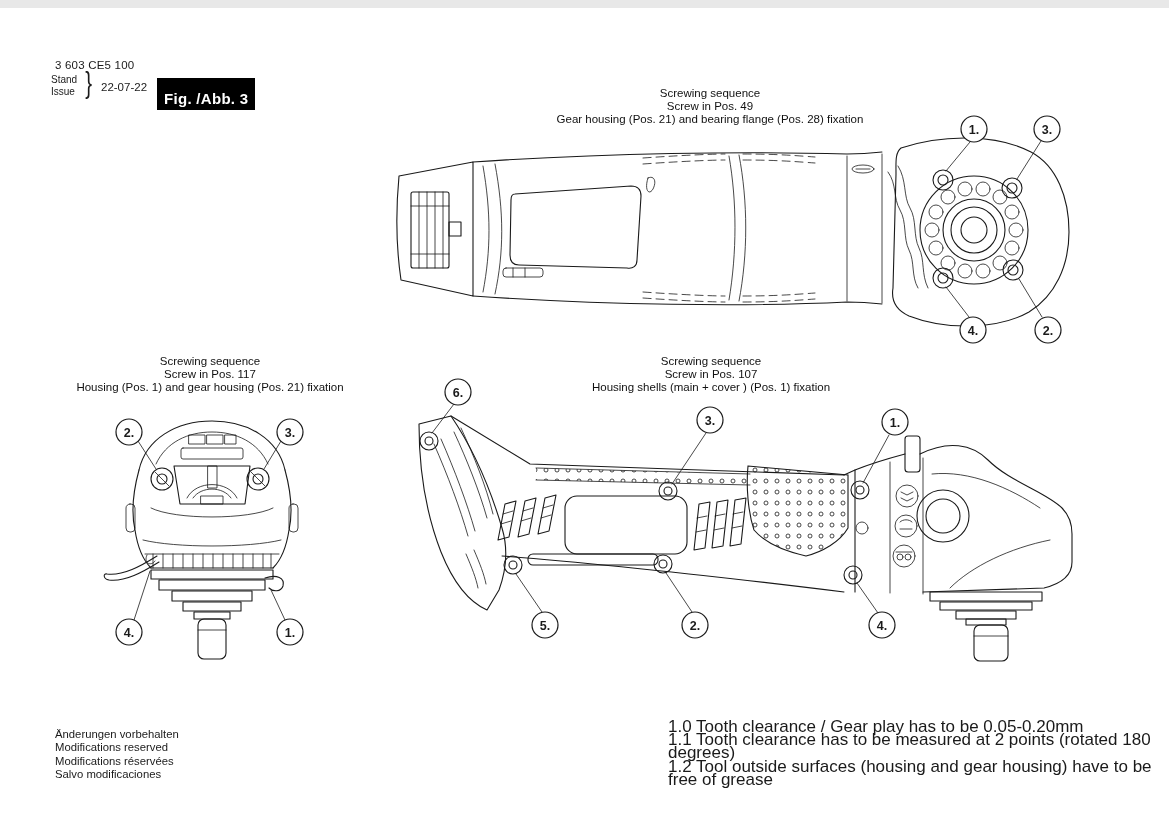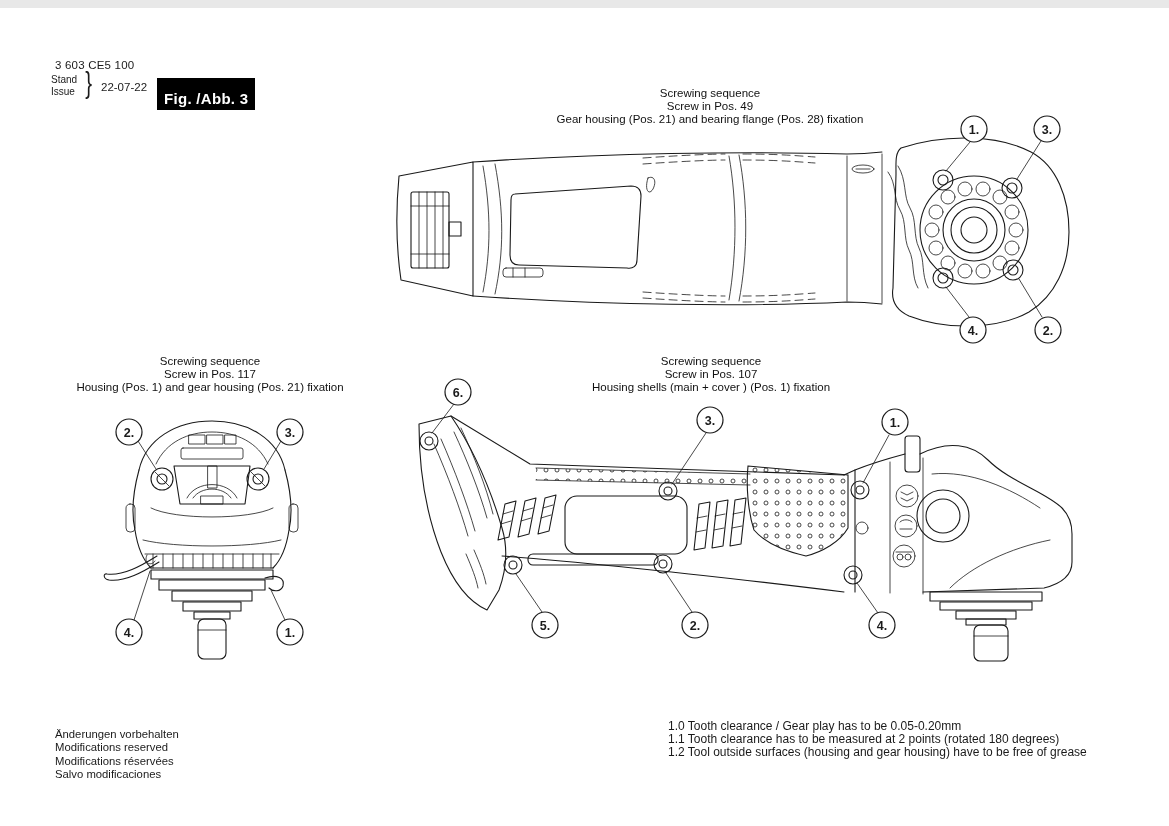--- a/index.html
+++ b/index.html
@@ -15,21 +15,21 @@
   .issuedate{left:101px;top:73px;font-size:11.5px;}
   .figbox{
     left:157px;top:70px;background:#000000;color:#ffffff;
     font-size:15px;font-weight:bold;padding:12px 7px 3px 7px;letter-spacing:.3px;
   }
   .cap{font-size:11.5px;line-height:13px;text-align:center;color:#111;}
   .cap-a{left:450px;top:79px;width:520px;}
   .cap-b{left:30px;top:347px;width:360px;}
   .cap-c{left:531px;top:347px;width:360px;}
   .rev{left:55px;top:720px;font-size:11.3px;line-height:13.4px;}
-  .notes{left:668px;top:712px;font-size:12px;line-height:13.2px;}
+  .notes{left:668px;top:712px;font-size:17px;line-height:13.2px;}
   svg{position:absolute;overflow:visible;}
   svg *{vector-effect:non-scaling-stroke;}
   .ln{fill:none;stroke:#1a1a1a;stroke-width:1.1;stroke-linecap:round;stroke-linejoin:round;}
   .ln-thin{fill:none;stroke:#1a1a1a;stroke-width:.8;stroke-linecap:round;stroke-linejoin:round;}
   .callout-circle{fill:#ffffff;stroke:#1a1a1a;stroke-width:1.2;}
   .callout-text{
     font-family:"Liberation Sans",sans-serif;font-size:12.5px;font-weight:bold;
     fill:#1a1a1a;text-anchor:middle;
   }
 </style>

